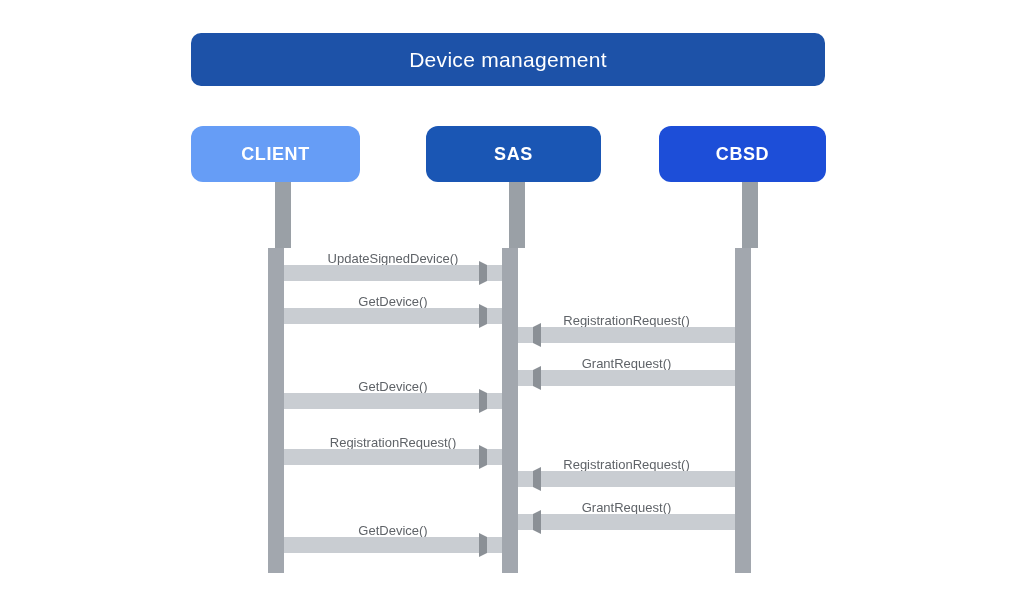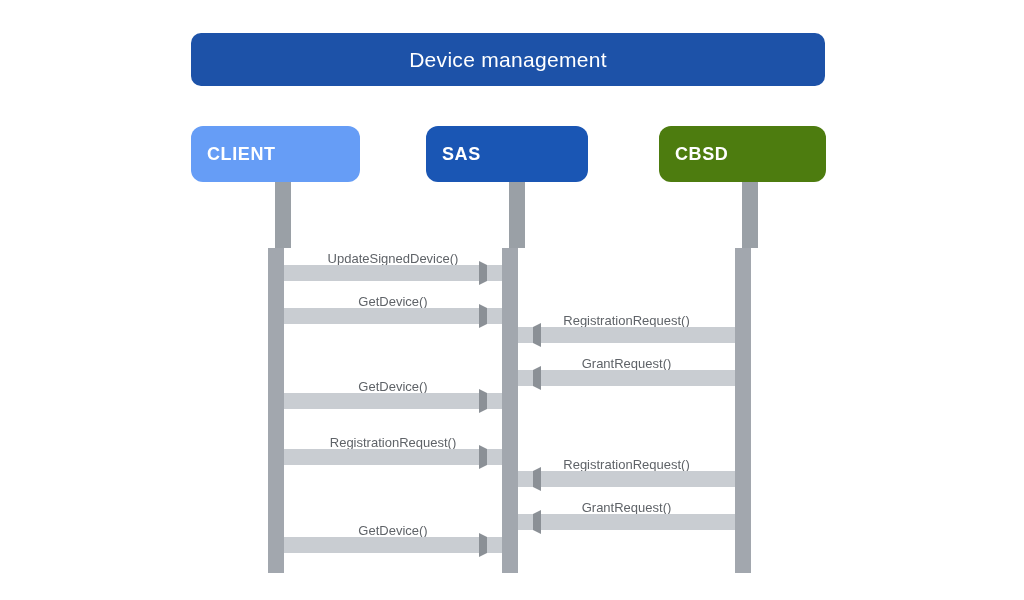--- a/index.html
+++ b/index.html
@@ -37,24 +37,24 @@
   }
 
   .actor-box {
     position: absolute;
     top: 118px; height: 56px;
     border-radius: 12px;
     color: var(--actor_text);
     font-size: 18px;
     font-weight: bold;
     letter-spacing: 0.6px;
-    display: flex; align-items: center; 
+    display: flex; align-items: center; justify-content: center;
   }
   .actor-client { left: 183px; width: 169px; }
-  .actor-sas   { left: 418px; width: 162px; }
+  .actor-sas   { left: 418px; width: 175px; }
   .actor-cbsd  { left: 651px; width: 167px; }
 
   .lifeline {
     position: absolute;
     top: 174px; height: 66px;
     width: 1.5px;
     background: var(--lifeline);
   }
   .lifeline-client { left: 267px; }
   .lifeline-sas    { left: 501px; }
@@ -112,21 +112,21 @@
   <div class="title-bar">
     <span>Device management</span>
   </div>
 
   <div class="actor-box actor-client" style="background: rgb(102, 157, 246);">
     <span>CLIENT</span>
   </div>
   <div class="actor-box actor-sas" style="background: rgb(26, 86, 180);">
     <span>SAS</span>
   </div>
-  <div class="actor-box actor-cbsd" style="background: #4d7c0f;">
+  <div class="actor-box actor-cbsd" style="background: #1d4ed8;">
     <span>CBSD</span>
   </div>
 
   <div class="lifeline lifeline-client"></div>
   <div class="lifeline lifeline-sas"></div>
   <div class="lifeline lifeline-cbsd"></div>
 
   <div class="activation activation-client"></div>
   <div class="activation activation-sas"></div>
   <div class="activation activation-cbsd"></div>

